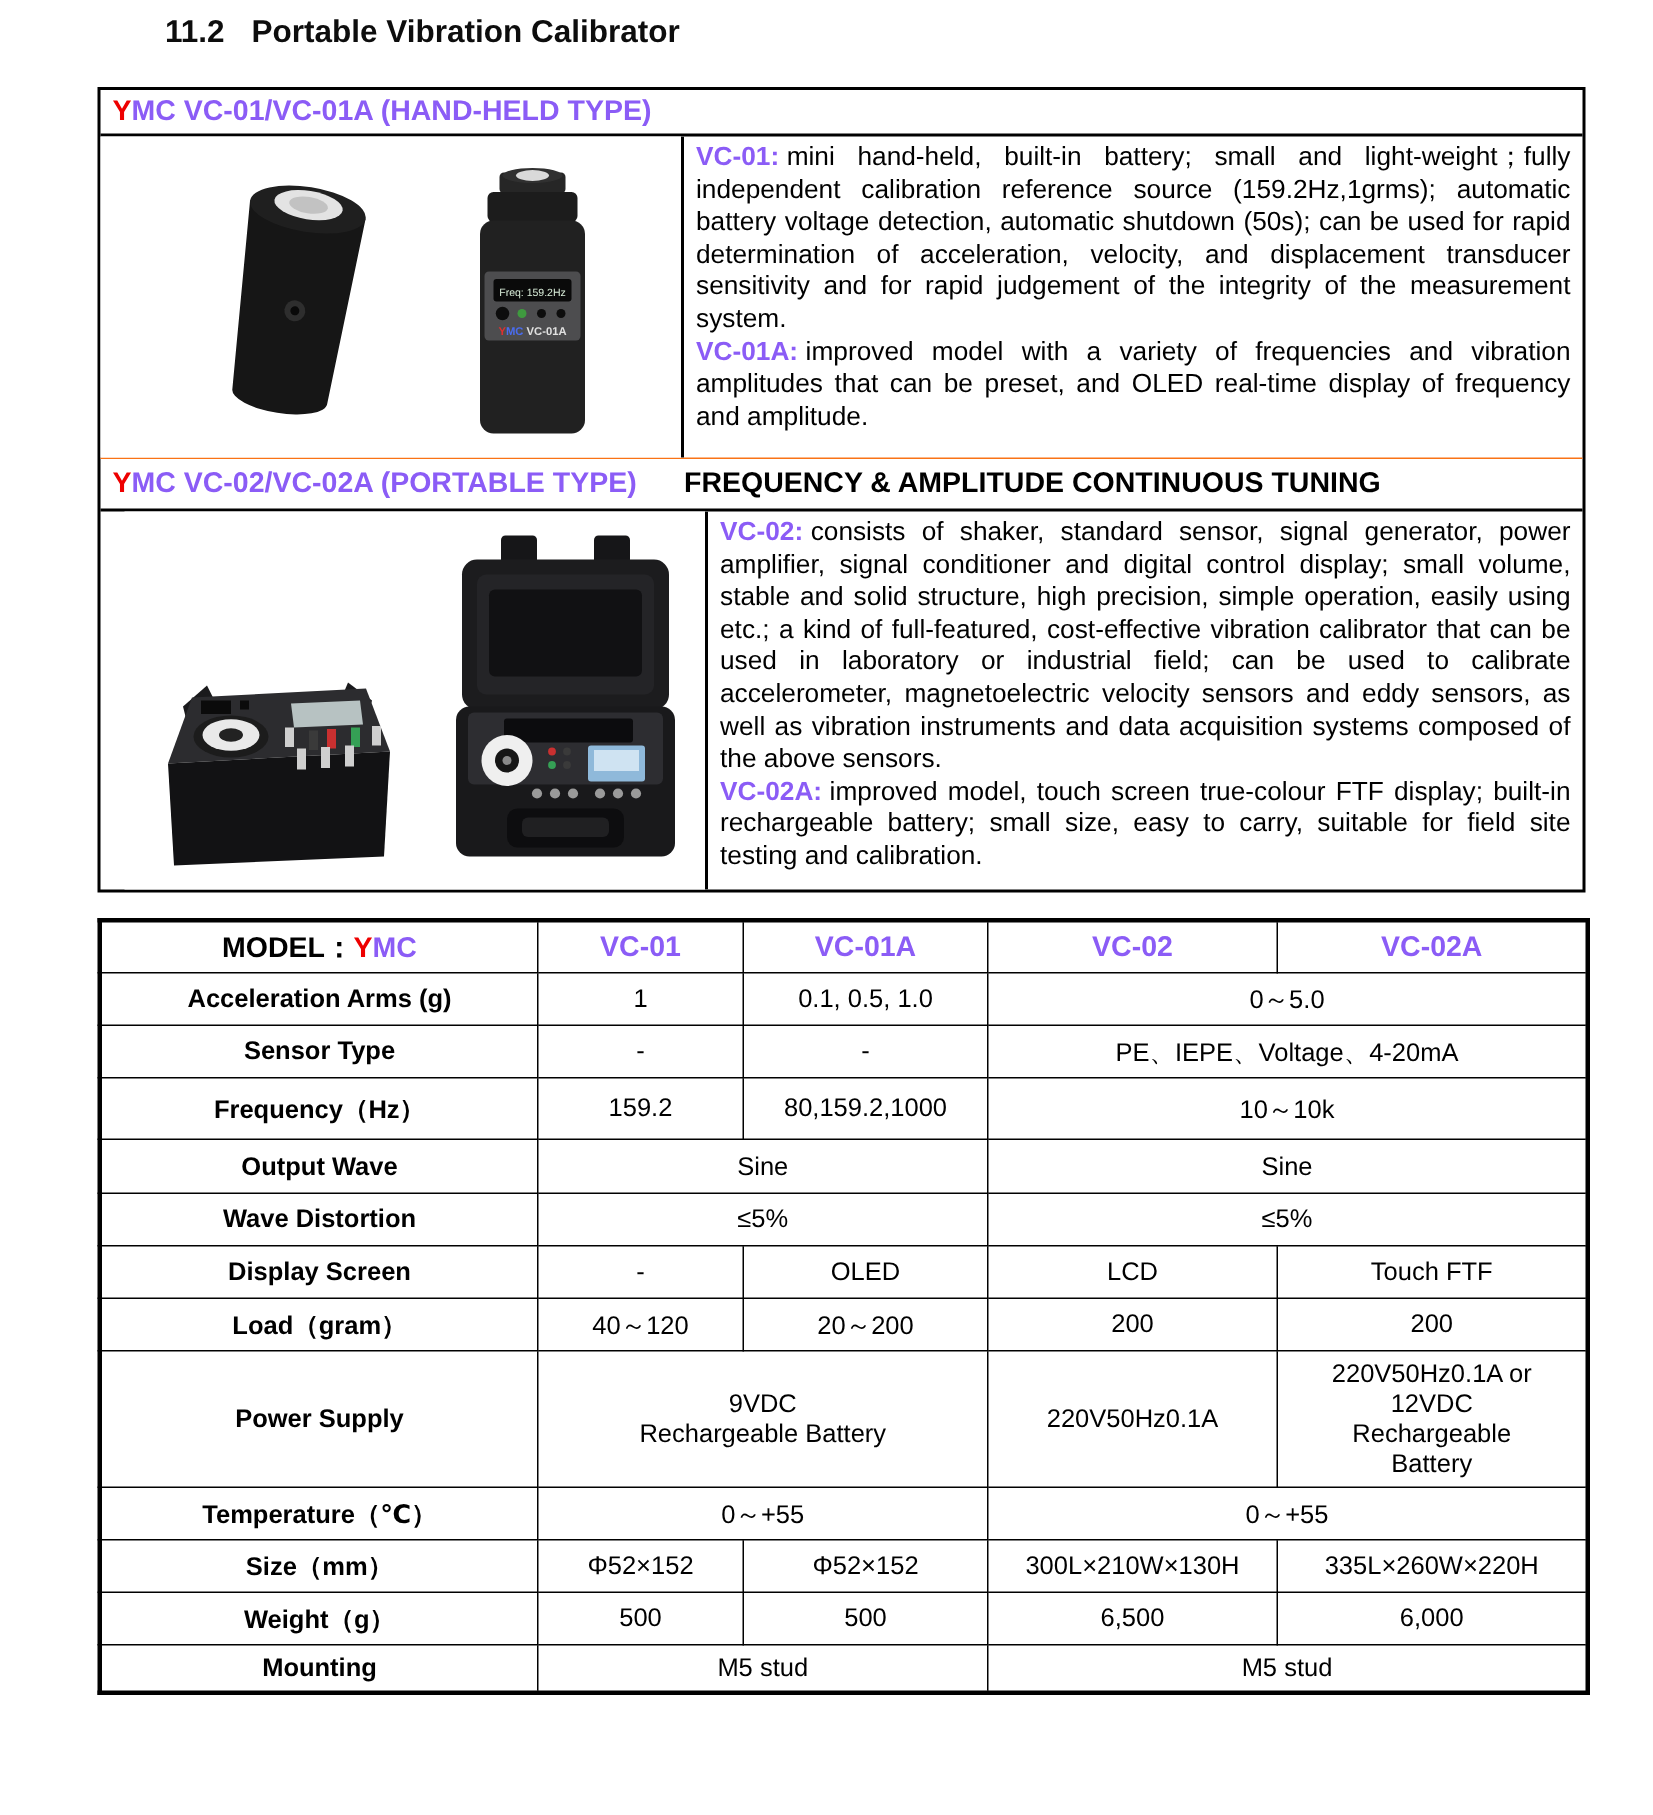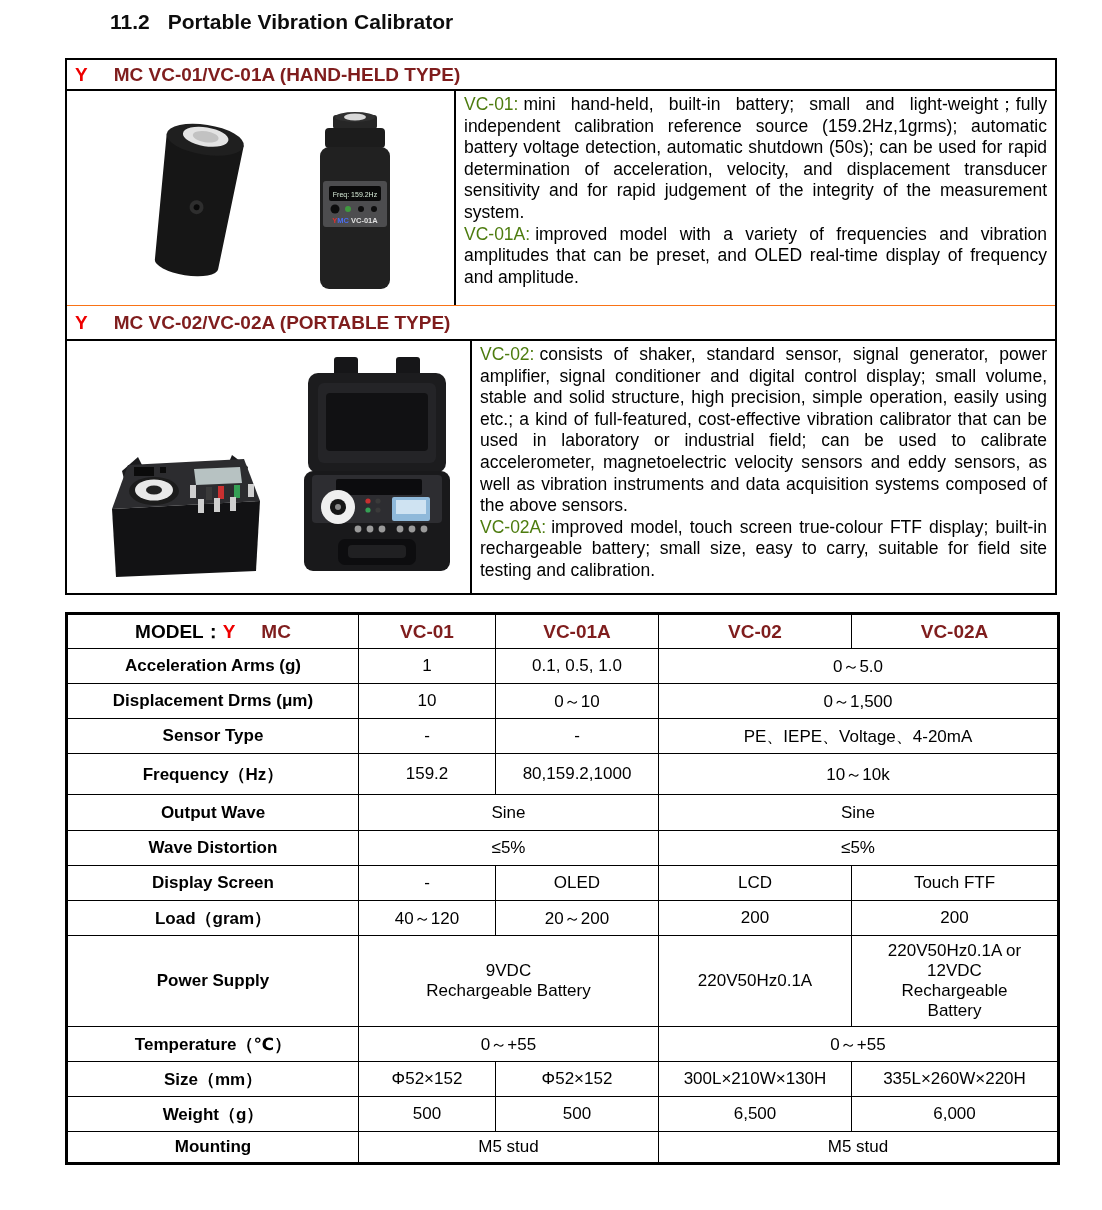--- a/index.html
+++ b/index.html
@@ -3,21 +3,21 @@
 <meta charset="utf-8">
 <style>
   * { margin:0; padding:0; box-sizing:border-box; }
   html,body { background:#ffffff; }
   body {
     width:1102px; height:1210px; position:relative;
     font-family:"Liberation Sans","DejaVu Sans",sans-serif;
     color:#000;
   }
   .red  { color:#ee0000; }
-  .blue { color:#7f1d1d;margin-left:26px; }
+  .blue { color:#8b5cf6; }
 
   
   .page-title {
     position:absolute; left:95px; top:10px;
     font-size:21px; font-weight:bold; color:#0d0d0d;margin-left:15px;
   }
   .page-title .num { margin-right:18px; }
 
   
   .product-table {
@@ -35,21 +35,21 @@
   .photo-cell {
     width:389px; flex:none; border-right:2px solid #000;
     display:flex; justify-content:center; align-items:flex-end;
     padding:8px 6px 12px 6px; gap:30px; background:#fff;
   }
   .desc-cell {
     flex:1; padding:3px 8px 4px 8px;
     font-size:17.5px; line-height:21.6px; text-align:justify;
   }
   .desc-cell p { margin:0; }
-  .model { font-weight:normal; color:#4d7c0f; margin-right:5px; }
+  .model { font-weight:bold; color:#8b5cf6; margin-right:5px; }
   .row1 { height:214px; }
   .row2 { height:252px;padding-left:16px; }
 
   
   .spec-table-wrap { position:absolute; left:65px; top:612px; width:992px; }
   table.spec {
     width:992px; border-collapse:collapse; table-layout:fixed;
     border:3px solid #000;
   }
   table.spec td, table.spec th {
@@ -106,20 +106,21 @@
       </svg>
     </div>
     <div class="desc-cell">
       <p><span class="model">VC-01:</span><span>mini hand-held, built-in battery; small and light-weight；fully independent calibration reference source (159.2Hz,1grms); automatic battery voltage detection, automatic shutdown (50s); can be used for rapid determination of acceleration, velocity, and displacement transducer sensitivity and for rapid judgement of the integrity of the measurement system.</span></p>
       <p><span class="model">VC-01A:</span><span>improved model with a variety of frequencies and vibration amplitudes that can be preset, and OLED real-time display of frequency and amplitude.</span></p>
     </div>
   </div>
 
   <div class="pt-header mid">
     <span class="hh"><span class="red">Y</span><span class="blue">MC VC-02/VC-02A (PORTABLE TYPE)</span></span>
+    <span>FREQUENCY &amp; AMPLITUDE CONTINUOUS TUNING</span>
   </div>
 
   <div class="pt-row row2">
     <div class="photo-cell" style="gap:16px;">
 
       <svg width="182" height="152" viewBox="0 0 182 152">
         <polygon points="28,42 44,28 56,52 34,66" fill="#1a1a1c"></polygon>
         <polygon points="154,38 138,26 128,50 148,62" fill="#1a1a1c"></polygon>
         <polygon points="34,36 150,30 166,72 18,80" fill="#2c2c2f"></polygon>
         <polygon points="18,80 166,72 162,142 22,148" fill="#121214"></polygon>
@@ -195,26 +196,20 @@
     <th class="blue">VC-02</th>
     <th class="blue">VC-02A</th>
   </tr>
   <tr style="height:35px">
     <td class="lab">Acceleration Arms (g)</td>
     <td>1</td>
     <td>0.1, 0.5, 1.0</td>
     <td colspan="2">0～5.0</td>
   </tr>
   <tr style="height:35px">
-    <td class="lab">Displacement Drms (μm)</td>
-    <td>10</td>
-    <td>0～10</td>
-    <td colspan="2">0～1,500</td>
-  </tr>
-  <tr style="height:35px">
     <td class="lab">Sensor Type</td>
     <td>-</td>
     <td>-</td>
     <td colspan="2">PE、IEPE、Voltage、4-20mA</td>
   </tr>
   <tr style="height:41px">
     <td class="lab">Frequency（Hz）</td>
     <td>159.2</td>
     <td>80,159.2,1000</td>
     <td colspan="2">10～10k</td>

